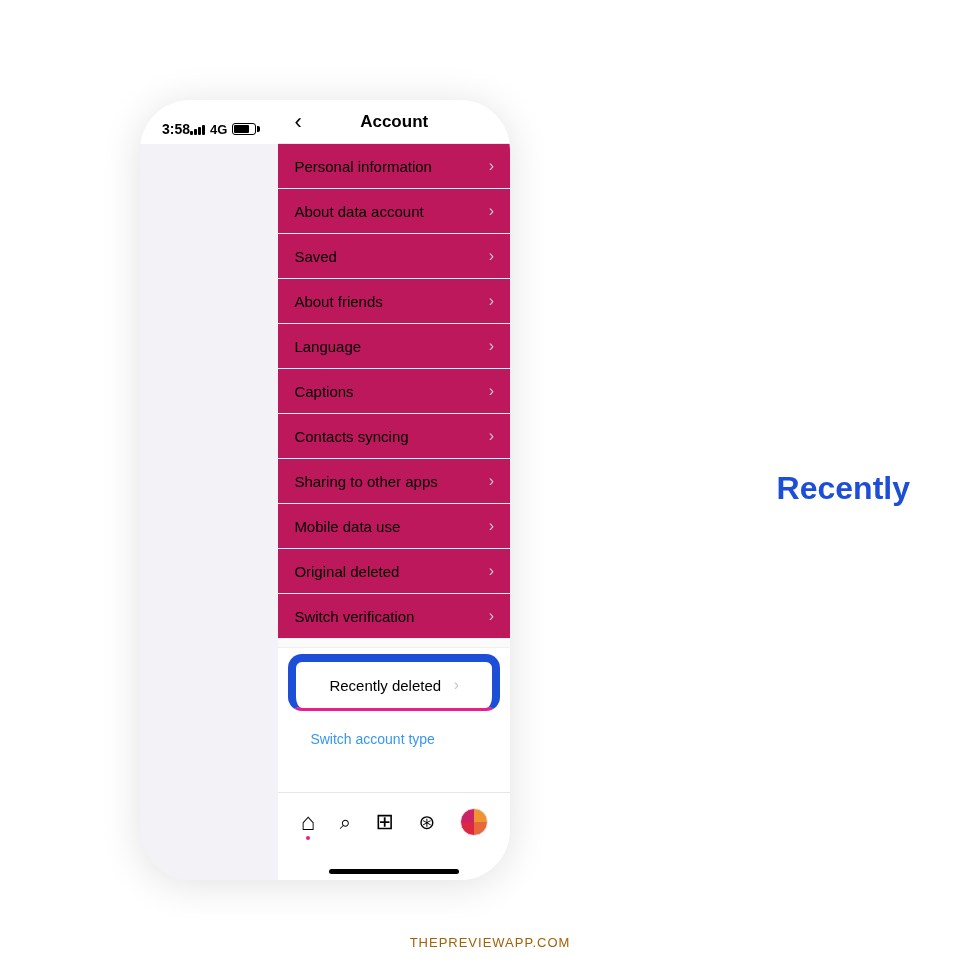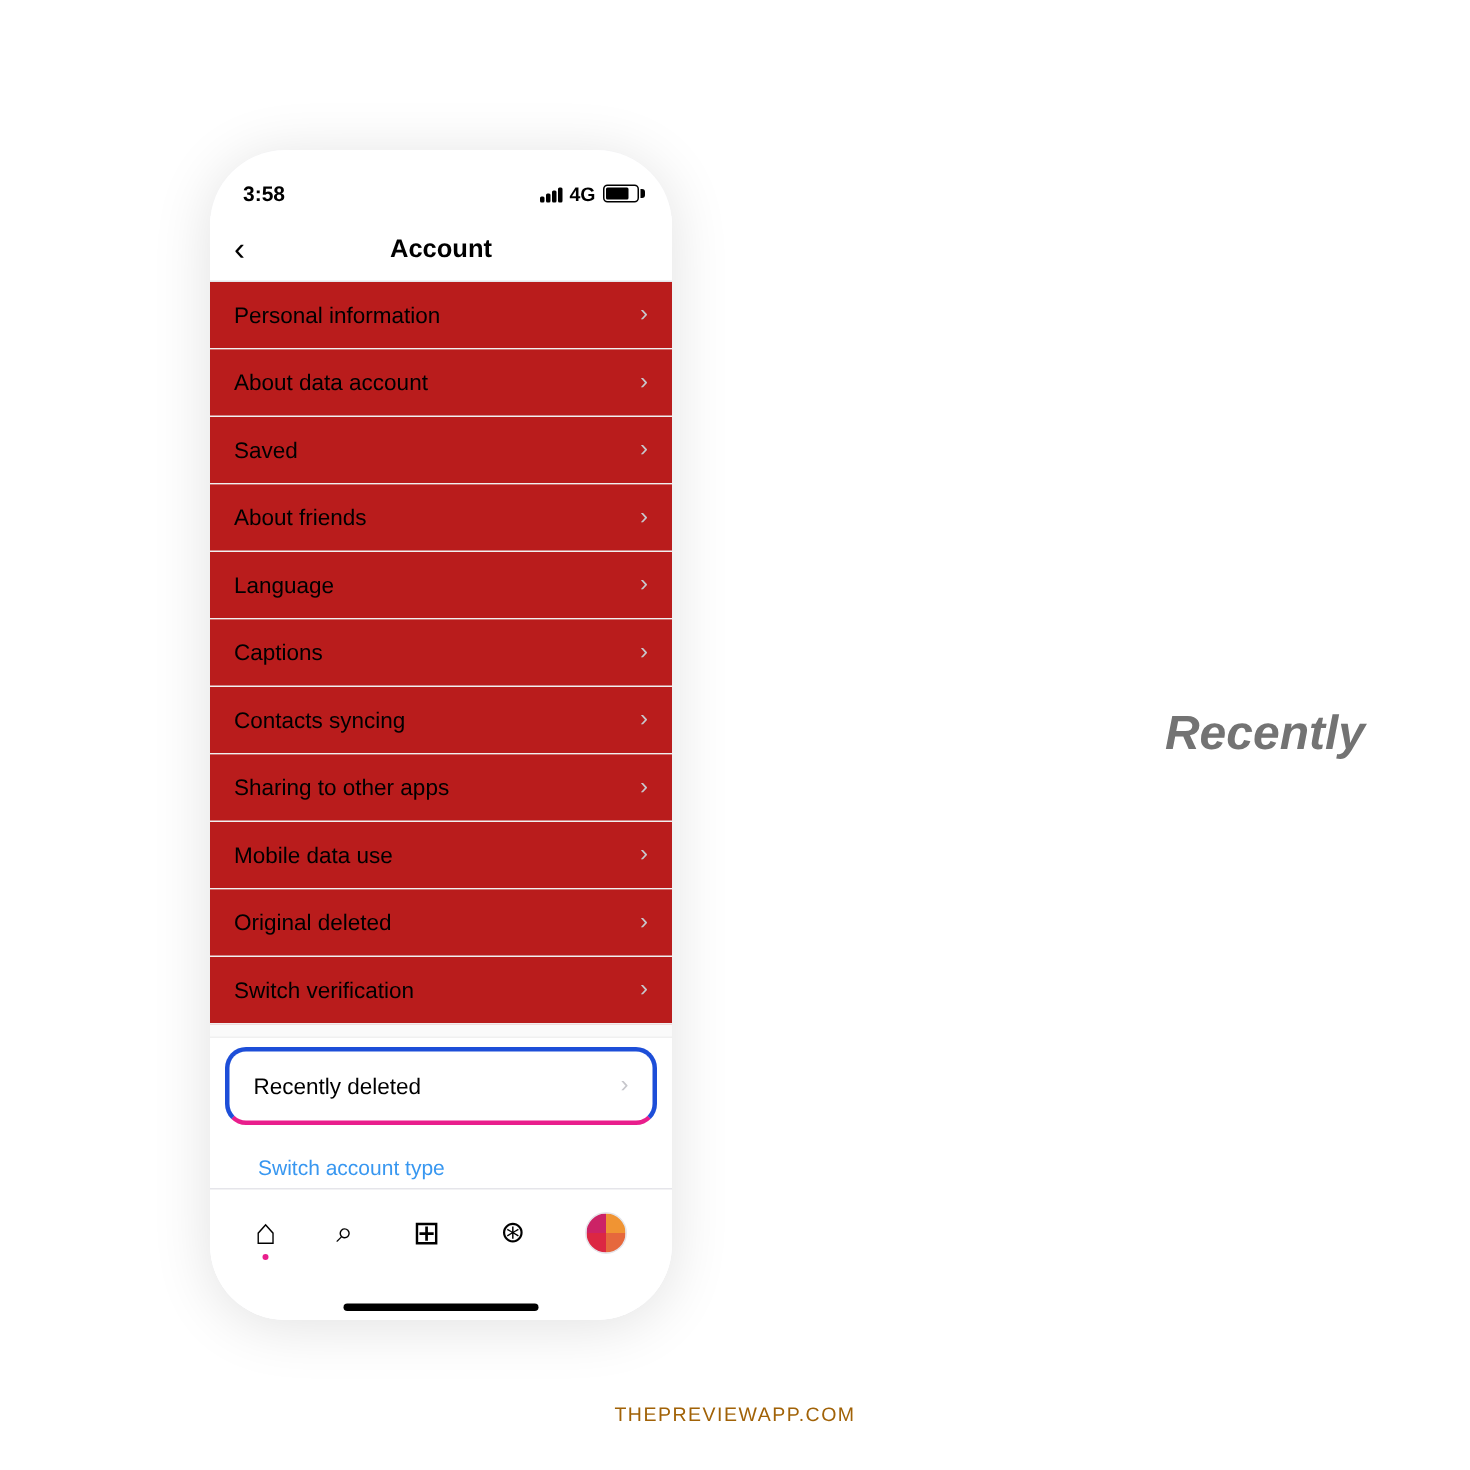--- a/index.html
+++ b/index.html
@@ -19,29 +19,29 @@
       height: 980px;
       position: relative;
       display: flex;
       align-items: center;
       justify-content: flex-start;
       padding-left: 140px;
     }
 
     
     .phone {
-      width: 308px;
+      width: 370px;
       height: 780px;
       background: #f2f2f7;
       border-radius: 50px;
       box-shadow: 0 4px 40px rgba(0,0,0,0.12);
       position: relative;
       overflow: hidden;
       display: flex;
-      flex-direction: column;
+      flex-direction: row;
     }
 
     
     .status-bar {
       height: 44px;
       display: flex;
       align-items: center;
       justify-content: space-between;
       padding: 0 22px;
       padding-top: 14px;
@@ -144,39 +144,39 @@
     }
     .list::-webkit-scrollbar { display: none; }
 
     .list-item {
       display: flex;
       align-items: center;
       justify-content: space-between;
       padding: 13px 16px;
       border-bottom: 0.5px solid #f0f0f0;
       cursor: pointer;
-      background: #b91c1c;
+      background: #be185d;
     }
     .list-item-label {
       font-size: 15px;
       color: #000;
     }
     .list-item-chevron {
       color: #c7c7cc;
       font-size: 16px;
     }
 
     
     .list-item.highlighted {
       background: #ffffff;
       margin: 6px 10px;
       border-radius: 14px;
-      border: 3px solid #1d4ed8;
+      border: 8px solid #1d4ed8;
       border-bottom: 3px solid #e91e8c;
-      padding: 14px 16px;
+      padding: 14px 33px;
     }
 
     
     .switch-account {
       padding: 14px 16px 10px;
       font-size: 14px;
       color: #3897f0;
       cursor: pointer;
       background: #ffffff;
       margin-left: 16px;
@@ -233,23 +233,22 @@
     }
 
     
     .annotation {
       position: absolute;
       right: 70px;
       top: 50%;
       transform: translateY(-20px);
       font-size: 32px;
       font-weight: 900;
-      color: #737373;
+      color: #1d4ed8;
       line-height: 1.15;
-      font-style: italic;
     }
 
     
     .footer-text {
       position: absolute;
       bottom: 30px;
       left: 50%;
       transform: translateX(-50%);
       font-size: 13px;
       color: #a16207;

